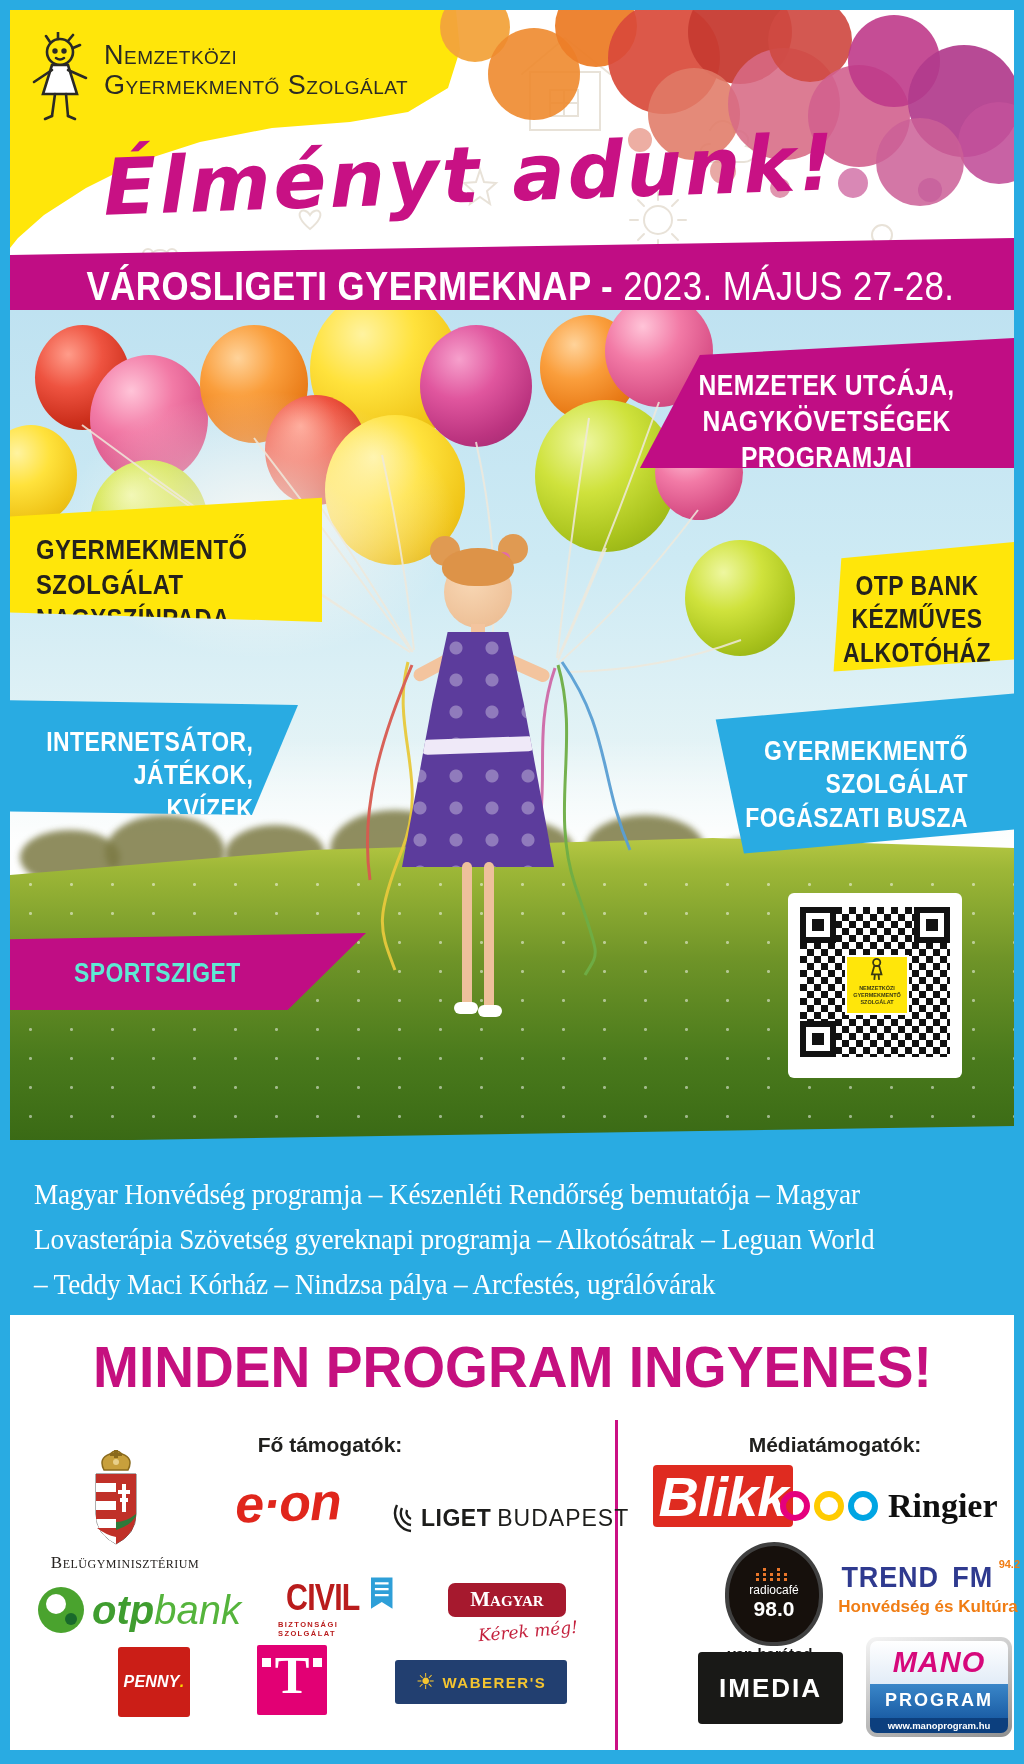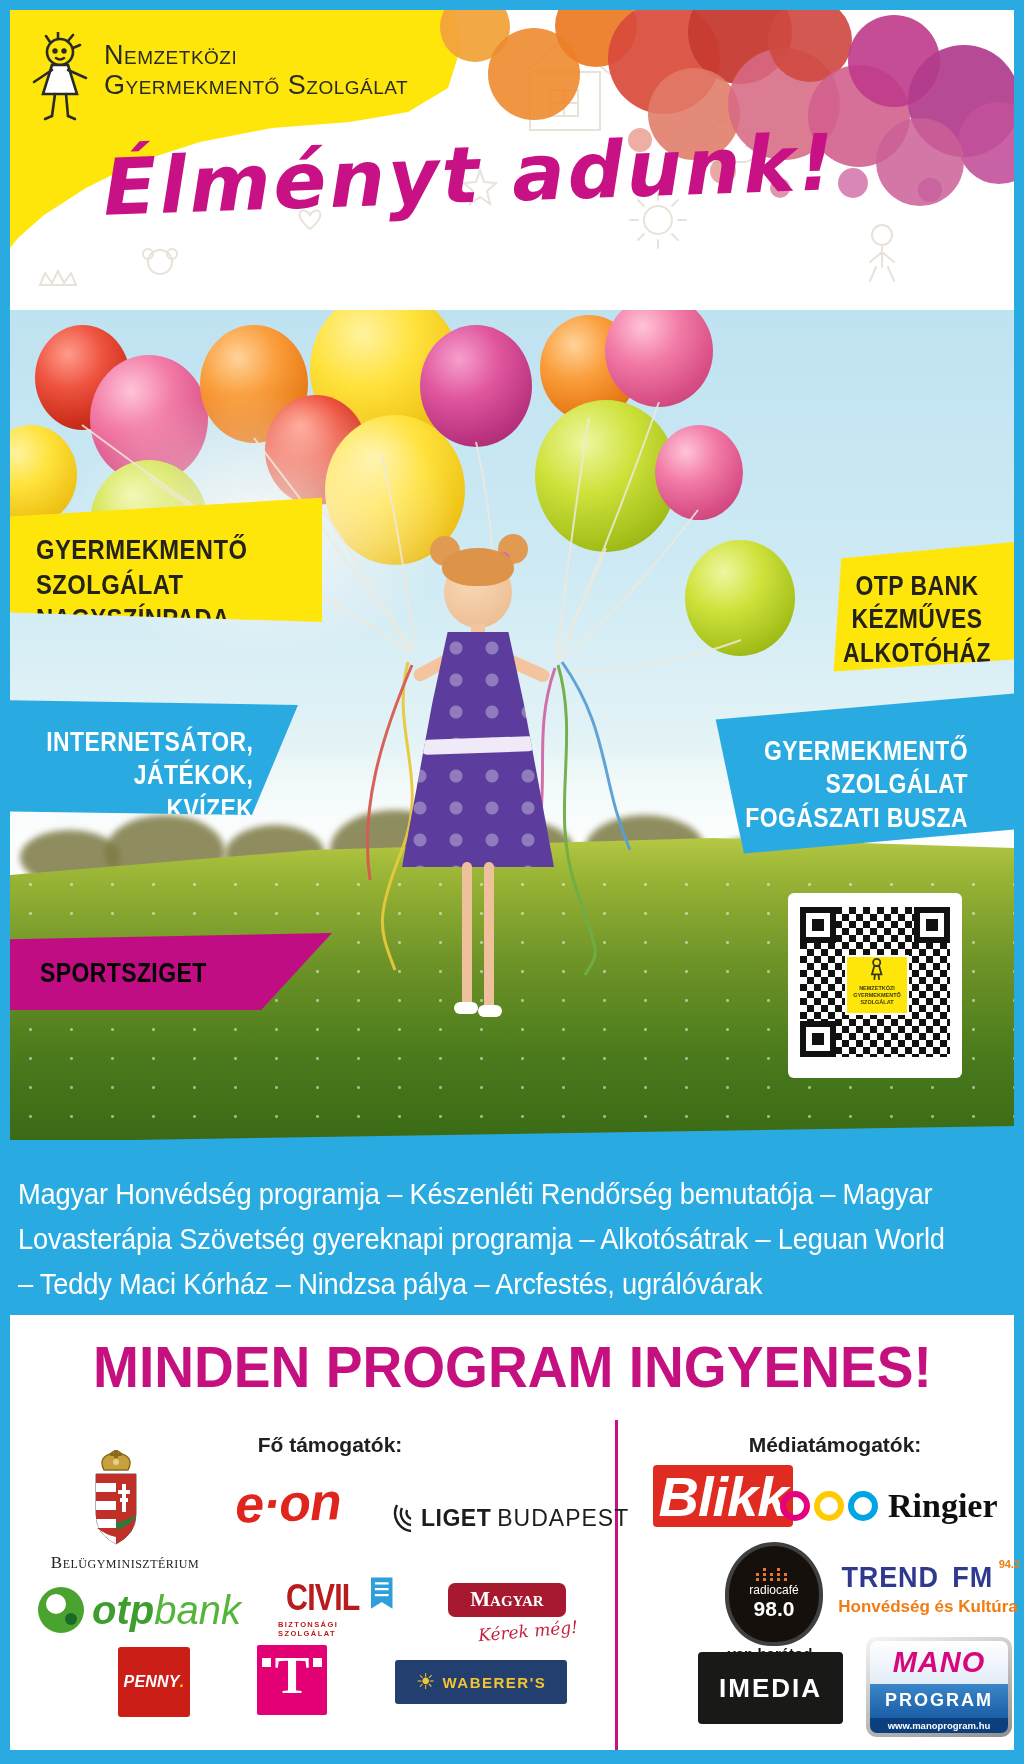--- a/index.html
+++ b/index.html
@@ -89,39 +89,39 @@
   .co-otp{left:810px;top:232px;width:194px;height:135px;background:#ffe60a;
     clip-path:polygon(11% 12%,100% 0,100% 87%,7% 96%);text-align:center;color:#24221d;}
   .co-otp .co-text{margin-top:28px;font-size:27px;}
   .co-internet{left:0;top:388px;width:288px;height:117px;background:#29abe2;
     clip-path:polygon(0 2%,100% 6%,84% 100%,0 97%);text-align:right;color:#fff;}
   .co-internet .co-text{margin:28px 28px 0 18px;font-size:27px;}
   .co-fogaszat{left:690px;top:375px;width:314px;height:172px;background:#29abe2;
     clip-path:polygon(5% 20%,100% 5%,100% 84%,14% 98%);text-align:right;color:#fff;}
   .co-fogaszat .co-text{margin:50px 46px 0 0;font-size:27px;}
   .co-sport{left:0;top:623px;width:322px;height:77px;background:#c00d84;
-    clip-path:polygon(0 8%,100% 0,78% 100%,0 100%);color:#000000;}
+    clip-path:polygon(0 8%,100% 0,78% 100%,0 100%);color:#5eead4;padding-left:34px;}
   .co-sport .co-text{margin:24px 0 0 30px;font-size:27px;}
 
   
   .qr-box{left:778px;top:583px;width:174px;height:185px;background:#fff;border-radius:6px;z-index:5;}
   .qr-pattern{left:12px;top:14px;width:150px;height:150px;
     background-image:repeating-conic-gradient(#111 0 25%,#fff 0 50%);
     background-size:14px 14px;}
   .finder{position:absolute;width:36px;height:36px;background:#111;}
   .finder::before{content:"";position:absolute;inset:6px;background:#fff;}
   .finder::after{content:"";position:absolute;inset:12px;background:#111;}
   .qr-logo{left:57px;top:62px;width:60px;height:56px;background:#ffe60a;border:2px solid #fff;
     text-align:center;}
   .qr-logo-line{font-size:5.5px;color:#3a3a12;font-weight:700;line-height:1.3;}
 
   
   .program-band{left:10px;top:1122px;width:1004px;height:193px;background:#29abe2;
     clip-path:polygon(0 20px,100% 4px,100% 100%,0 100%);z-index:6;}
-  .programs{left:8px;top:50px;color:#fff;font-size:29px;line-height:45px;}
+  .programs{left:24px;top:50px;color:#fff;font-size:29px;line-height:45px;font-family:Liberation Serif, serif;}
   .prog-line{display:block;white-space:nowrap;transform:scaleX(.94);transform-origin:left center;
     letter-spacing:-.2px;}
 
   
   .bottom{left:10px;top:1315px;width:1004px;height:435px;background:#fff;}
   .free-title{left:0;top:18px;width:100%;text-align:center;color:#c5107f;
     font-size:58px;font-weight:800;}
   .free-title .sqzc{transform:scaleX(.95);}
   .sp-label{font-size:21px;font-weight:800;color:#20201e;text-align:center;}
   .divider{left:605px;top:105px;width:3px;height:330px;background:#cb1084;}
@@ -259,20 +259,26 @@
     <div class="abs bubble" style="left:866px;top:108px;width:88px;height:88px;background:#cb5f96;opacity:.85;"></div>
     <div class="abs bubble" style="left:700px;top:148px;width:26px;height:26px;background:#e2938f;opacity:.8;"></div>
     <div class="abs bubble" style="left:760px;top:168px;width:20px;height:20px;background:#d87a9a;opacity:.8;"></div>
     <div class="abs bubble" style="left:828px;top:158px;width:30px;height:30px;background:#cf6aa2;opacity:.8;"></div>
     <div class="abs bubble" style="left:908px;top:168px;width:24px;height:24px;background:#c75f9c;opacity:.8;"></div>
     <div class="abs bubble" style="left:618px;top:118px;width:24px;height:24px;background:#e89a8c;opacity:.8;"></div>
 
     <div class="abs main-title">Élményt adunk!</div>
   </div>
 
+  <div class="abs date-banner">
+    <span class="sqz">
+      <span class="evt-bold">VÁROSLIGETI GYERMEKNAP - </span>
+      <span class="evt-light">2023. MÁJUS 27-28.</span>
+    </span>
+  </div>
 
   <div class="abs photo">
     <div class="abs haze"></div>
 
     <div class="abs tree" style="left:10px;top:520px;width:100px;height:55px;"></div>
     <div class="abs tree" style="left:95px;top:505px;width:120px;height:75px;"></div>
     <div class="abs tree" style="left:215px;top:515px;width:100px;height:60px;"></div>
     <div class="abs tree" style="left:320px;top:500px;width:130px;height:80px;"></div>
     <div class="abs tree" style="left:455px;top:510px;width:110px;height:65px;"></div>
     <div class="abs tree" style="left:575px;top:505px;width:120px;height:70px;"></div>
@@ -332,20 +338,27 @@
       <div class="arm arm-r"></div>
       <div class="abs dress">
         <div class="abs sash"></div>
       </div>
       <div class="leg leg-l"></div>
       <div class="leg leg-r"></div>
       <div class="abs shoe" style="left:444px;top:692px;"></div>
       <div class="abs shoe" style="left:468px;top:695px;"></div>
     </div>
 
+    <div class="callout co-nemzetek">
+      <div class="co-text sqzc">
+        <div>NEMZETEK UTCÁJA,</div>
+        <div>NAGYKÖVETSÉGEK</div>
+        <div>PROGRAMJAI</div>
+      </div>
+    </div>
     <div class="callout co-nagyszinpada">
       <div class="co-text sqzl">
         <div>GYERMEKMENTŐ SZOLGÁLAT</div>
         <div>NAGYSZÍNPADA</div>
       </div>
     </div>
     <div class="callout co-otp">
       <div class="co-text sqzc">
         <div>OTP BANK</div>
         <div>KÉZMŰVES</div>

